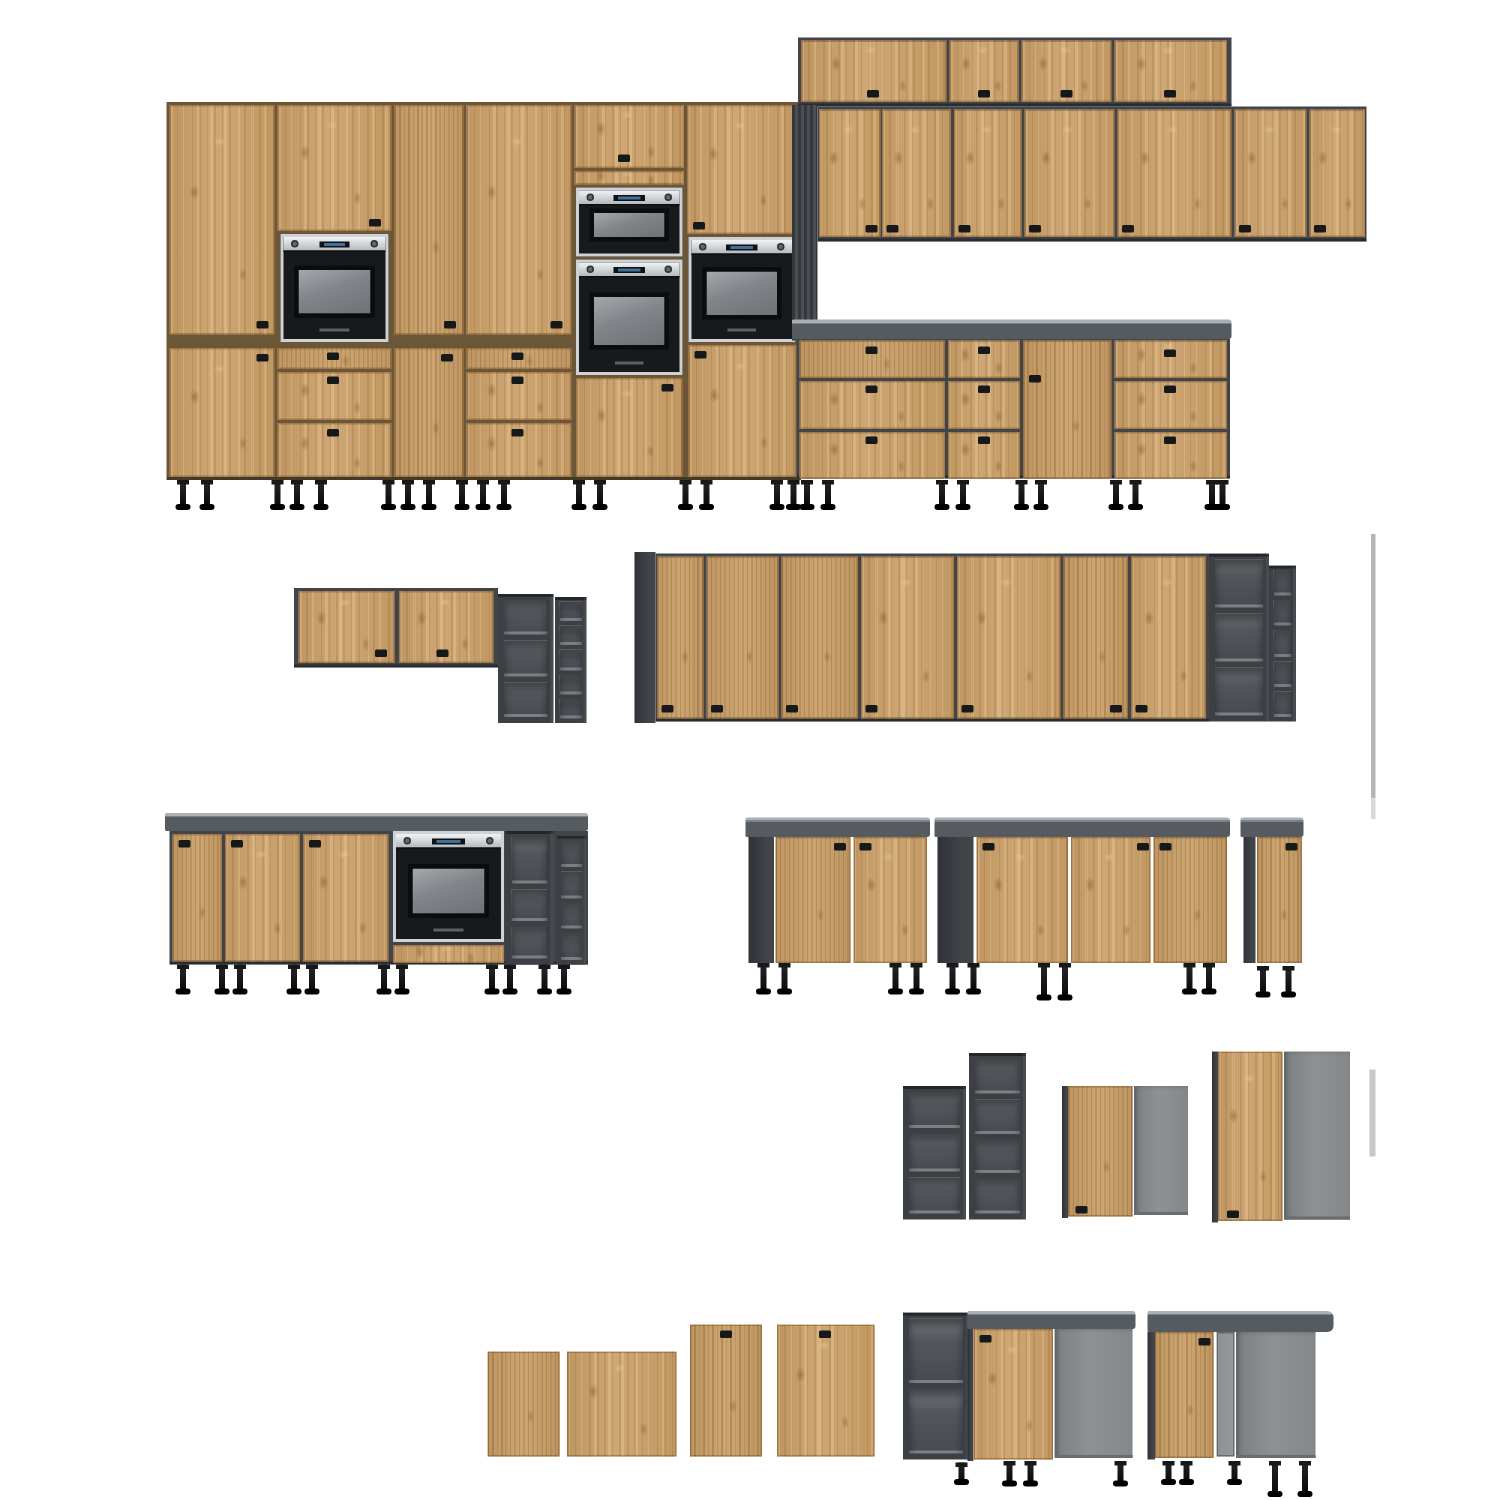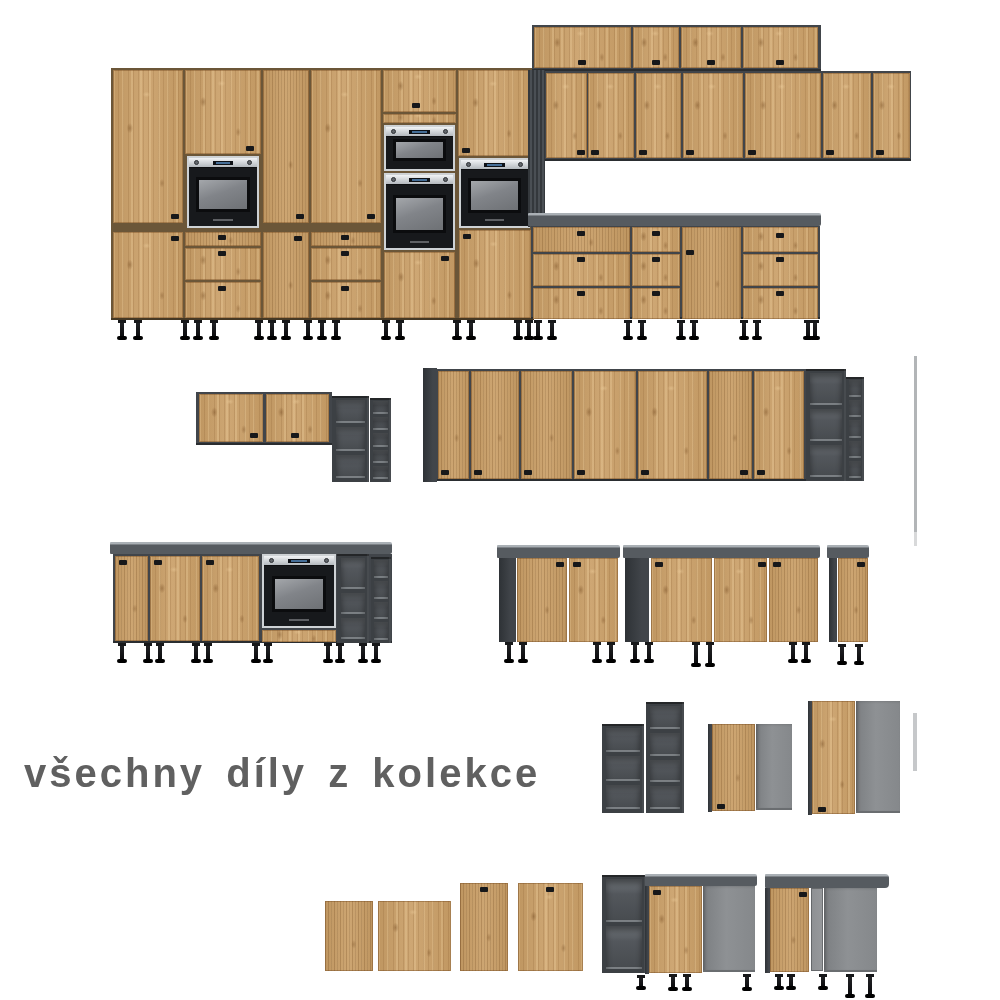--- a/index.html
+++ b/index.html
@@ -338,21 +338,20 @@
   <div class="leg" style="left:791px;top:642px;height:18px;"></div>
   <div class="leg" style="left:804px;top:642px;height:18px;"></div>
 
   <div class="abs counter" style="left:827px;top:545px;width:42px;height:13px;"></div>
   <div class="abs dstrip" style="left:829px;top:558px;width:8px;height:84px;"></div>
   <div class="abs wood fluted" style="left:838px;top:558px;width:30px;height:84px;"></div>
   <div class="handle" style="left:857px;top:562px;"></div>
   <div class="leg" style="left:840px;top:644px;height:18px;"></div>
   <div class="leg" style="left:857px;top:644px;height:18px;"></div>
 
-  <div id="caption">všechny díly z kolekce</div>
 
   <div class="abs shelf" style="left:602px;top:724px;width:42px;height:89px;">
     <div class="cell"></div>
       <div class="cell"></div>
       <div class="cell"></div>
   </div>
   <div class="abs shelf" style="left:646px;top:702px;width:38px;height:111px;">
     <div class="cell"></div>
       <div class="cell"></div>
       <div class="cell"></div>

